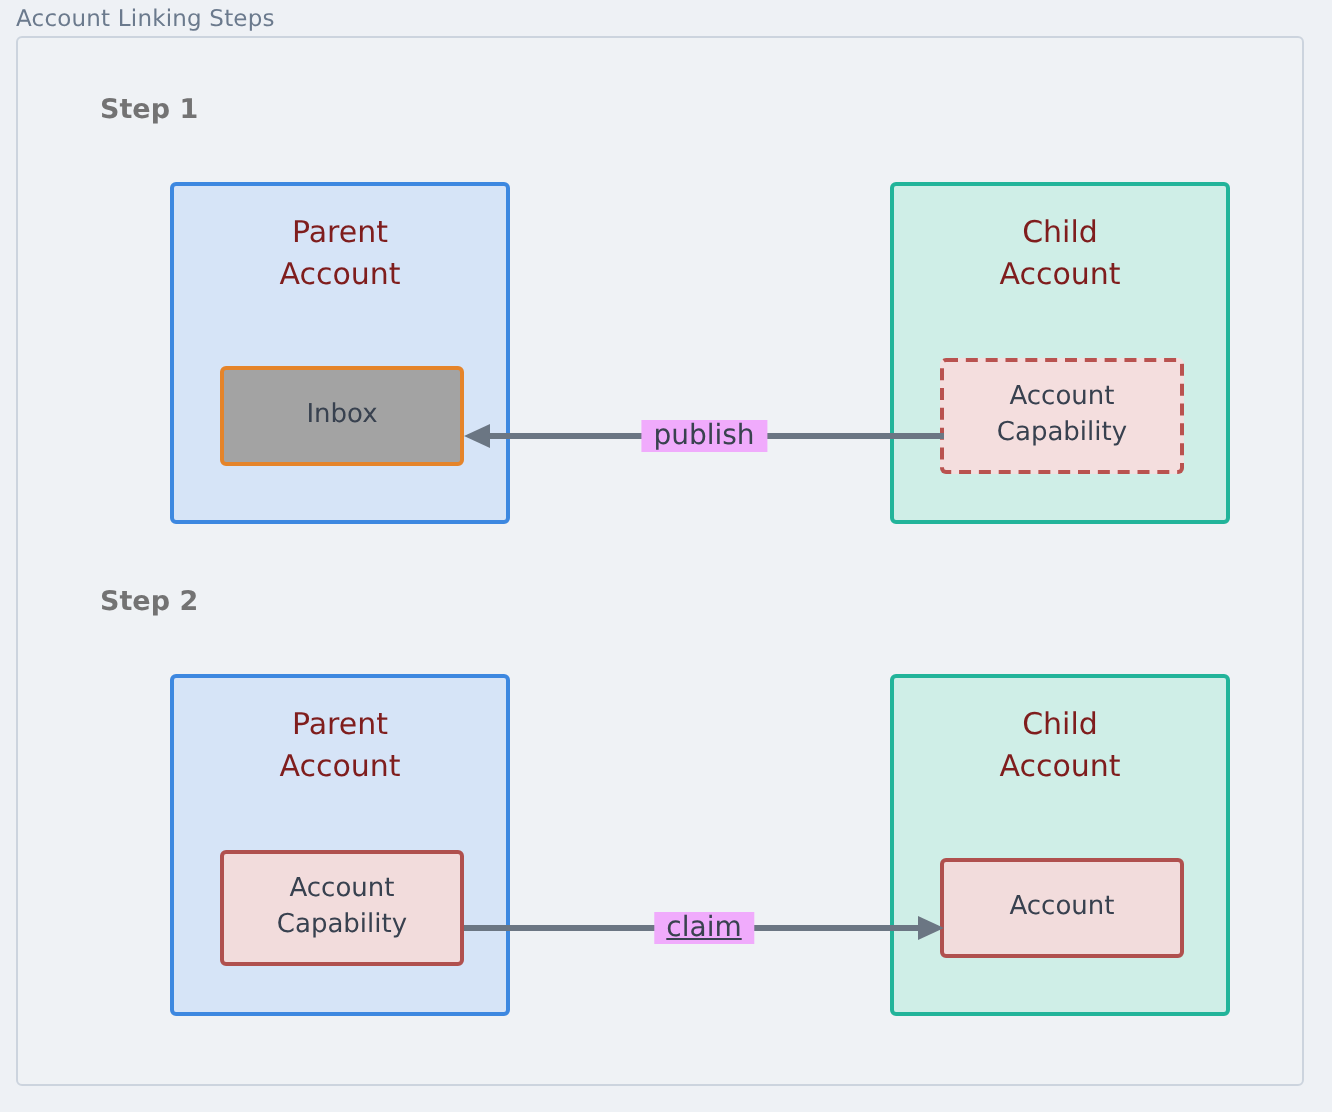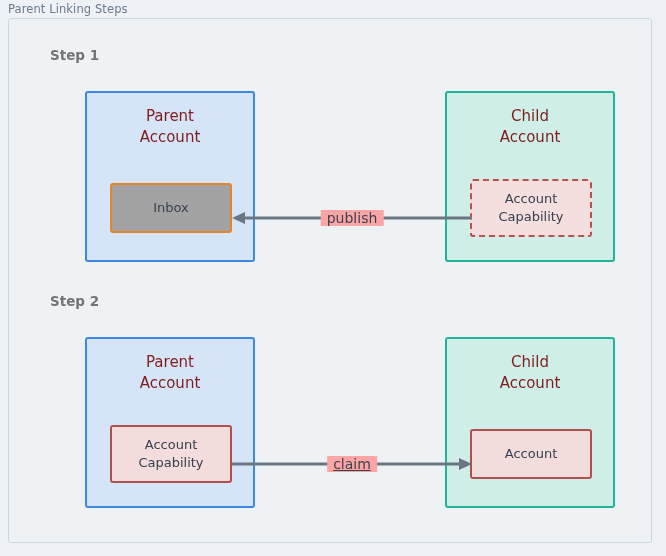--- a/index.html
+++ b/index.html
@@ -105,33 +105,33 @@
     background: #f2dcdc;
     border: 2px solid #b0504e;
   }
 
   
   .arrow-wrap { position: absolute; }
   .arrow-label {
     position: absolute;
     font-size: 14px;
     color: #39424f;
-    background: #fca5a5;
+    background: #f0abfc;
     padding: 0 6px;
     white-space: nowrap;
     transform: translate(-50%, -50%);
   }
   svg.arrow-svg { position: absolute; left: 0; top: 0; overflow: visible; }
 </style>
 </head>
 <body>
 
 <div class="page">
 
-  <div class="frame-title">Parent Linking Steps</div>
+  <div class="frame-title">Account Linking Steps</div>
   <div class="frame"></div>
 
   <div class="step-label" id="step1-label">Step 1</div>
 
   <div class="account-box parent" style="left:85px; top:91px; width:170px; height:171px;">
     <div class="account-title">Parent
 Account</div>
     <div class="inner-box inbox" style="left:23px; top:90px; width:122px; height:50px;">Inbox</div>
   </div>
 

